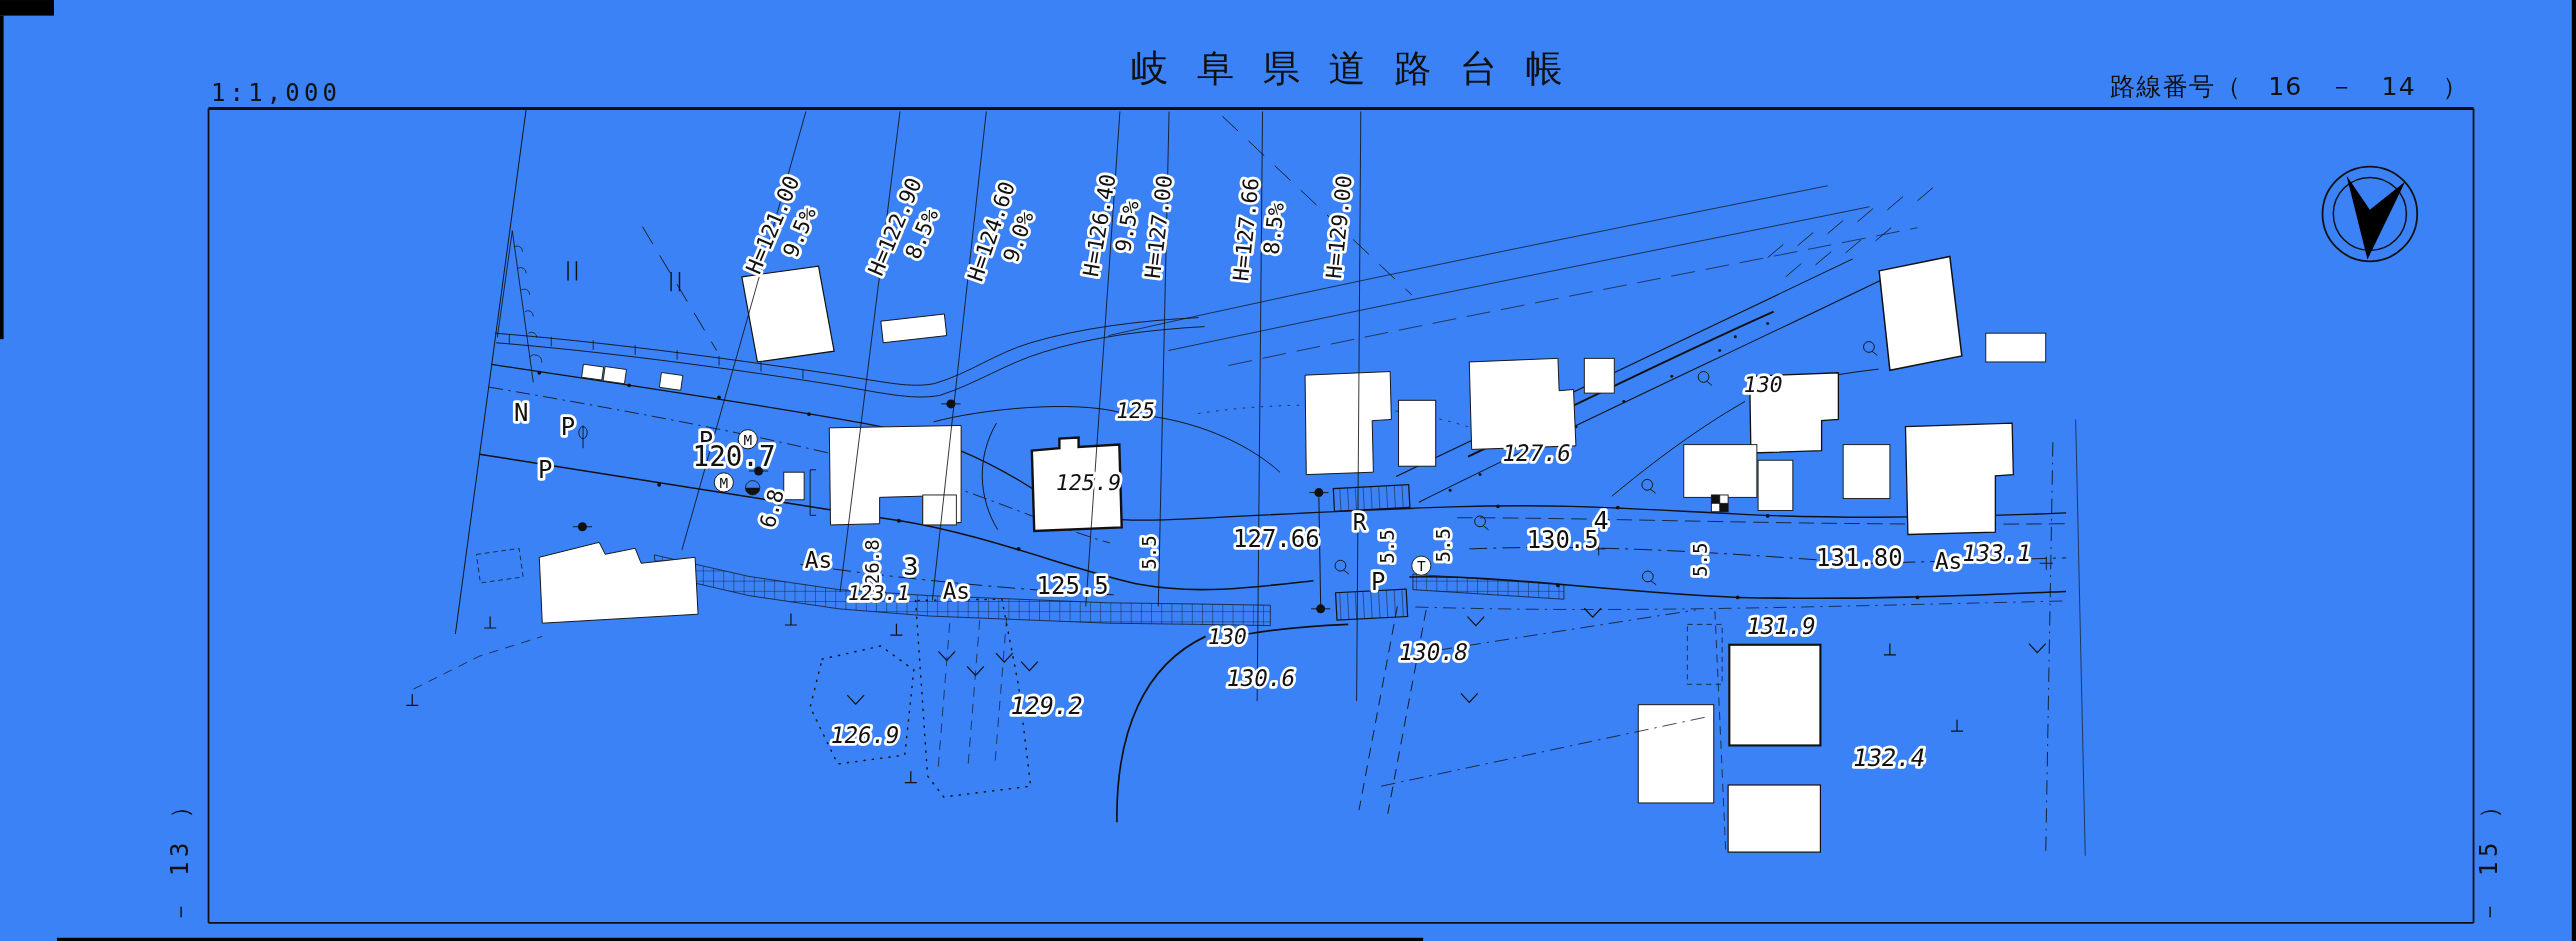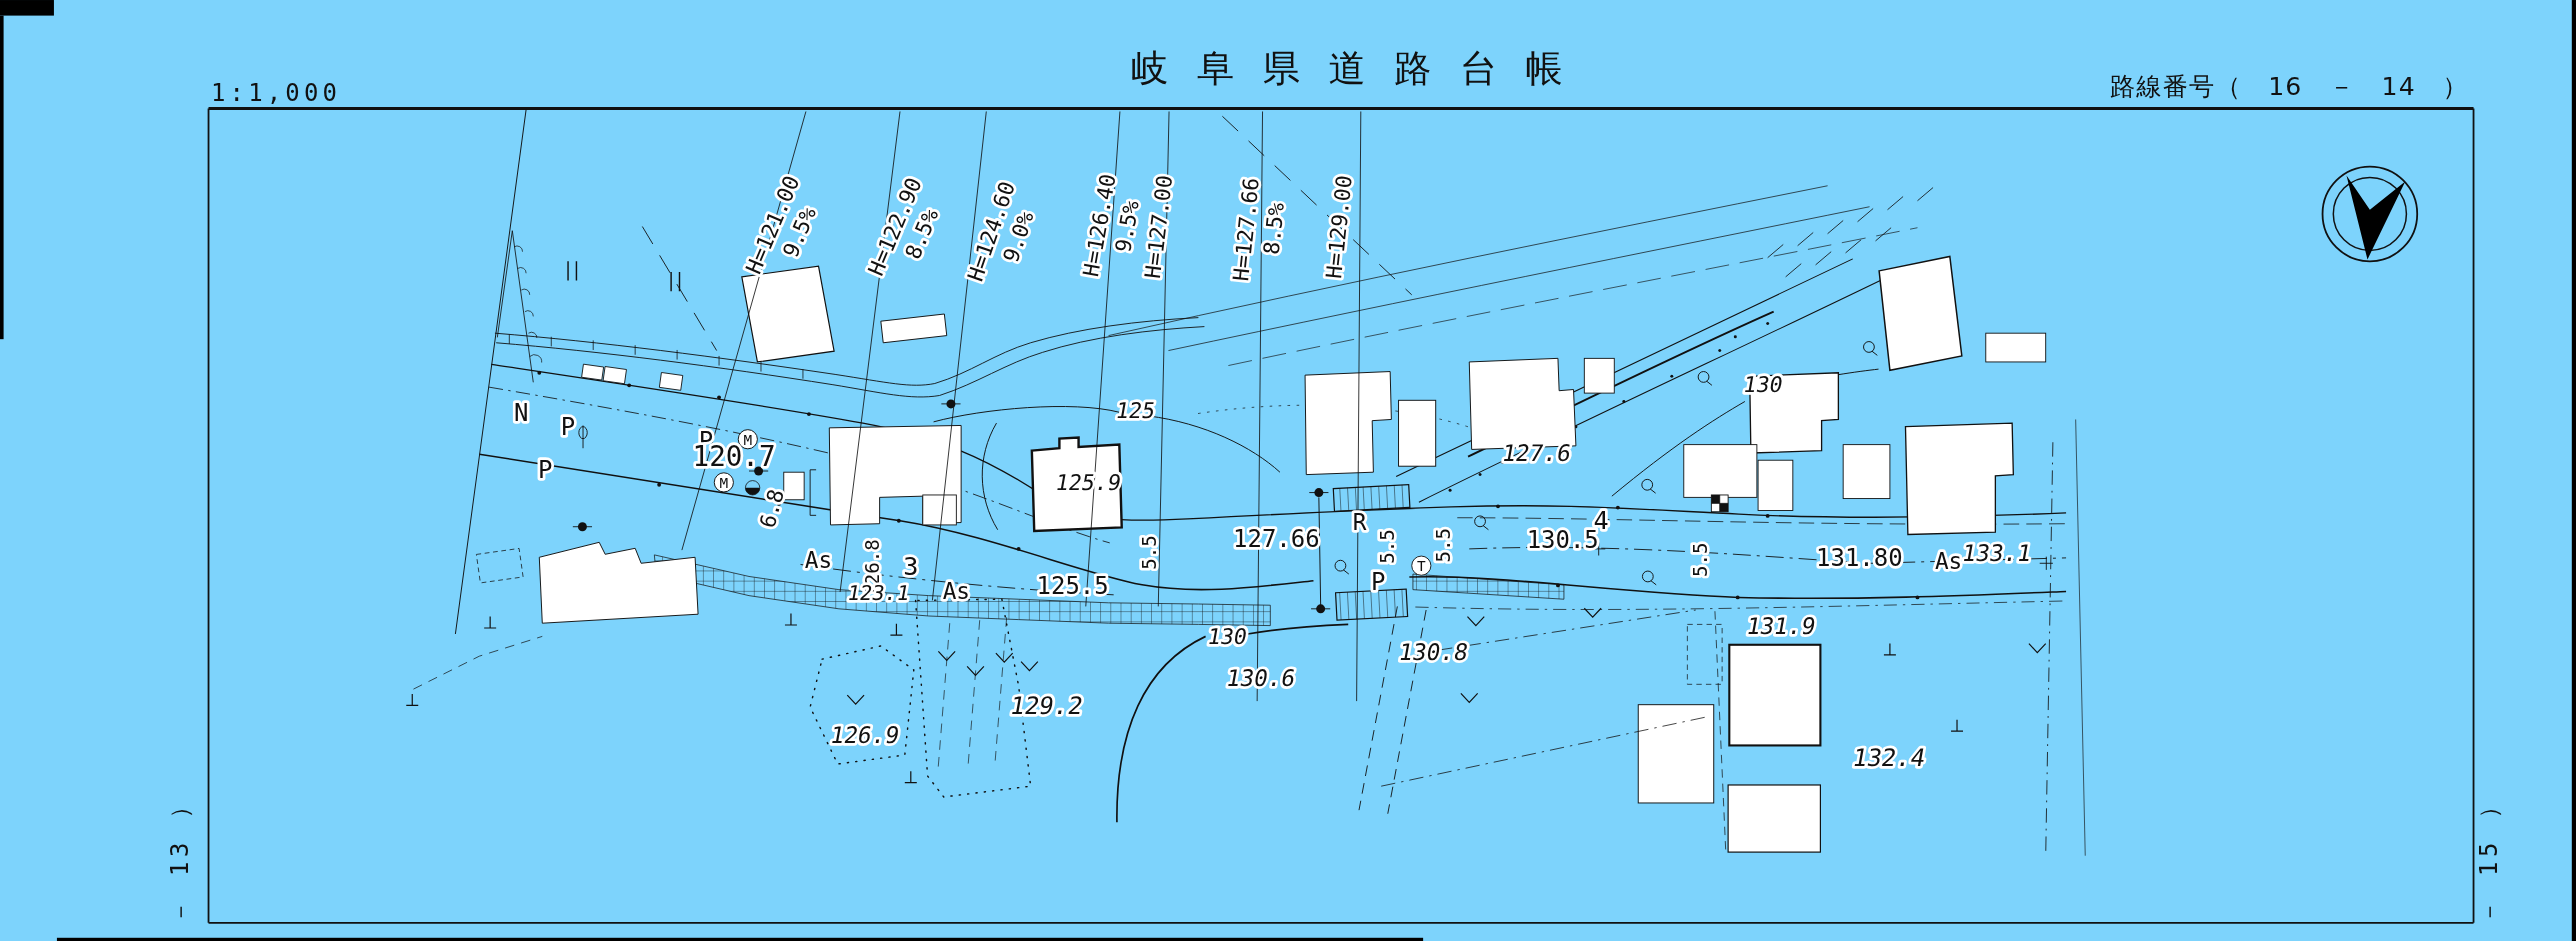--- a/index.html
+++ b/index.html
@@ -1,16 +1,16 @@
 <!DOCTYPE html>
 <html style="font-size:9.6px"><head>
 <meta charset="utf-8">
 <style>
   html,body{margin:0;padding:0;background:#fff;}
-  .page{position:relative;width:2576px;height:942px;background:#7dd3fc;overflow:hidden;}
+  .page{position:relative;width:2576px;height:942px;background:#3b82f6;overflow:hidden;}
   svg{position:absolute;left:0;top:0;}
   text{fill:#111;}
   .cad{font-family:"DejaVu Sans Mono","Liberation Mono",monospace;}
   .jp{font-family:"DejaVu Sans","Liberation Sans",sans-serif;}
   .knock{paint-order:stroke;stroke:#fff;stroke-width:9px;stroke-linejoin:round;}
   .ln{stroke:#111;fill:none;}
   .bld{stroke:#111;fill:#fff;}
 </style>
 </head>
 <body>

